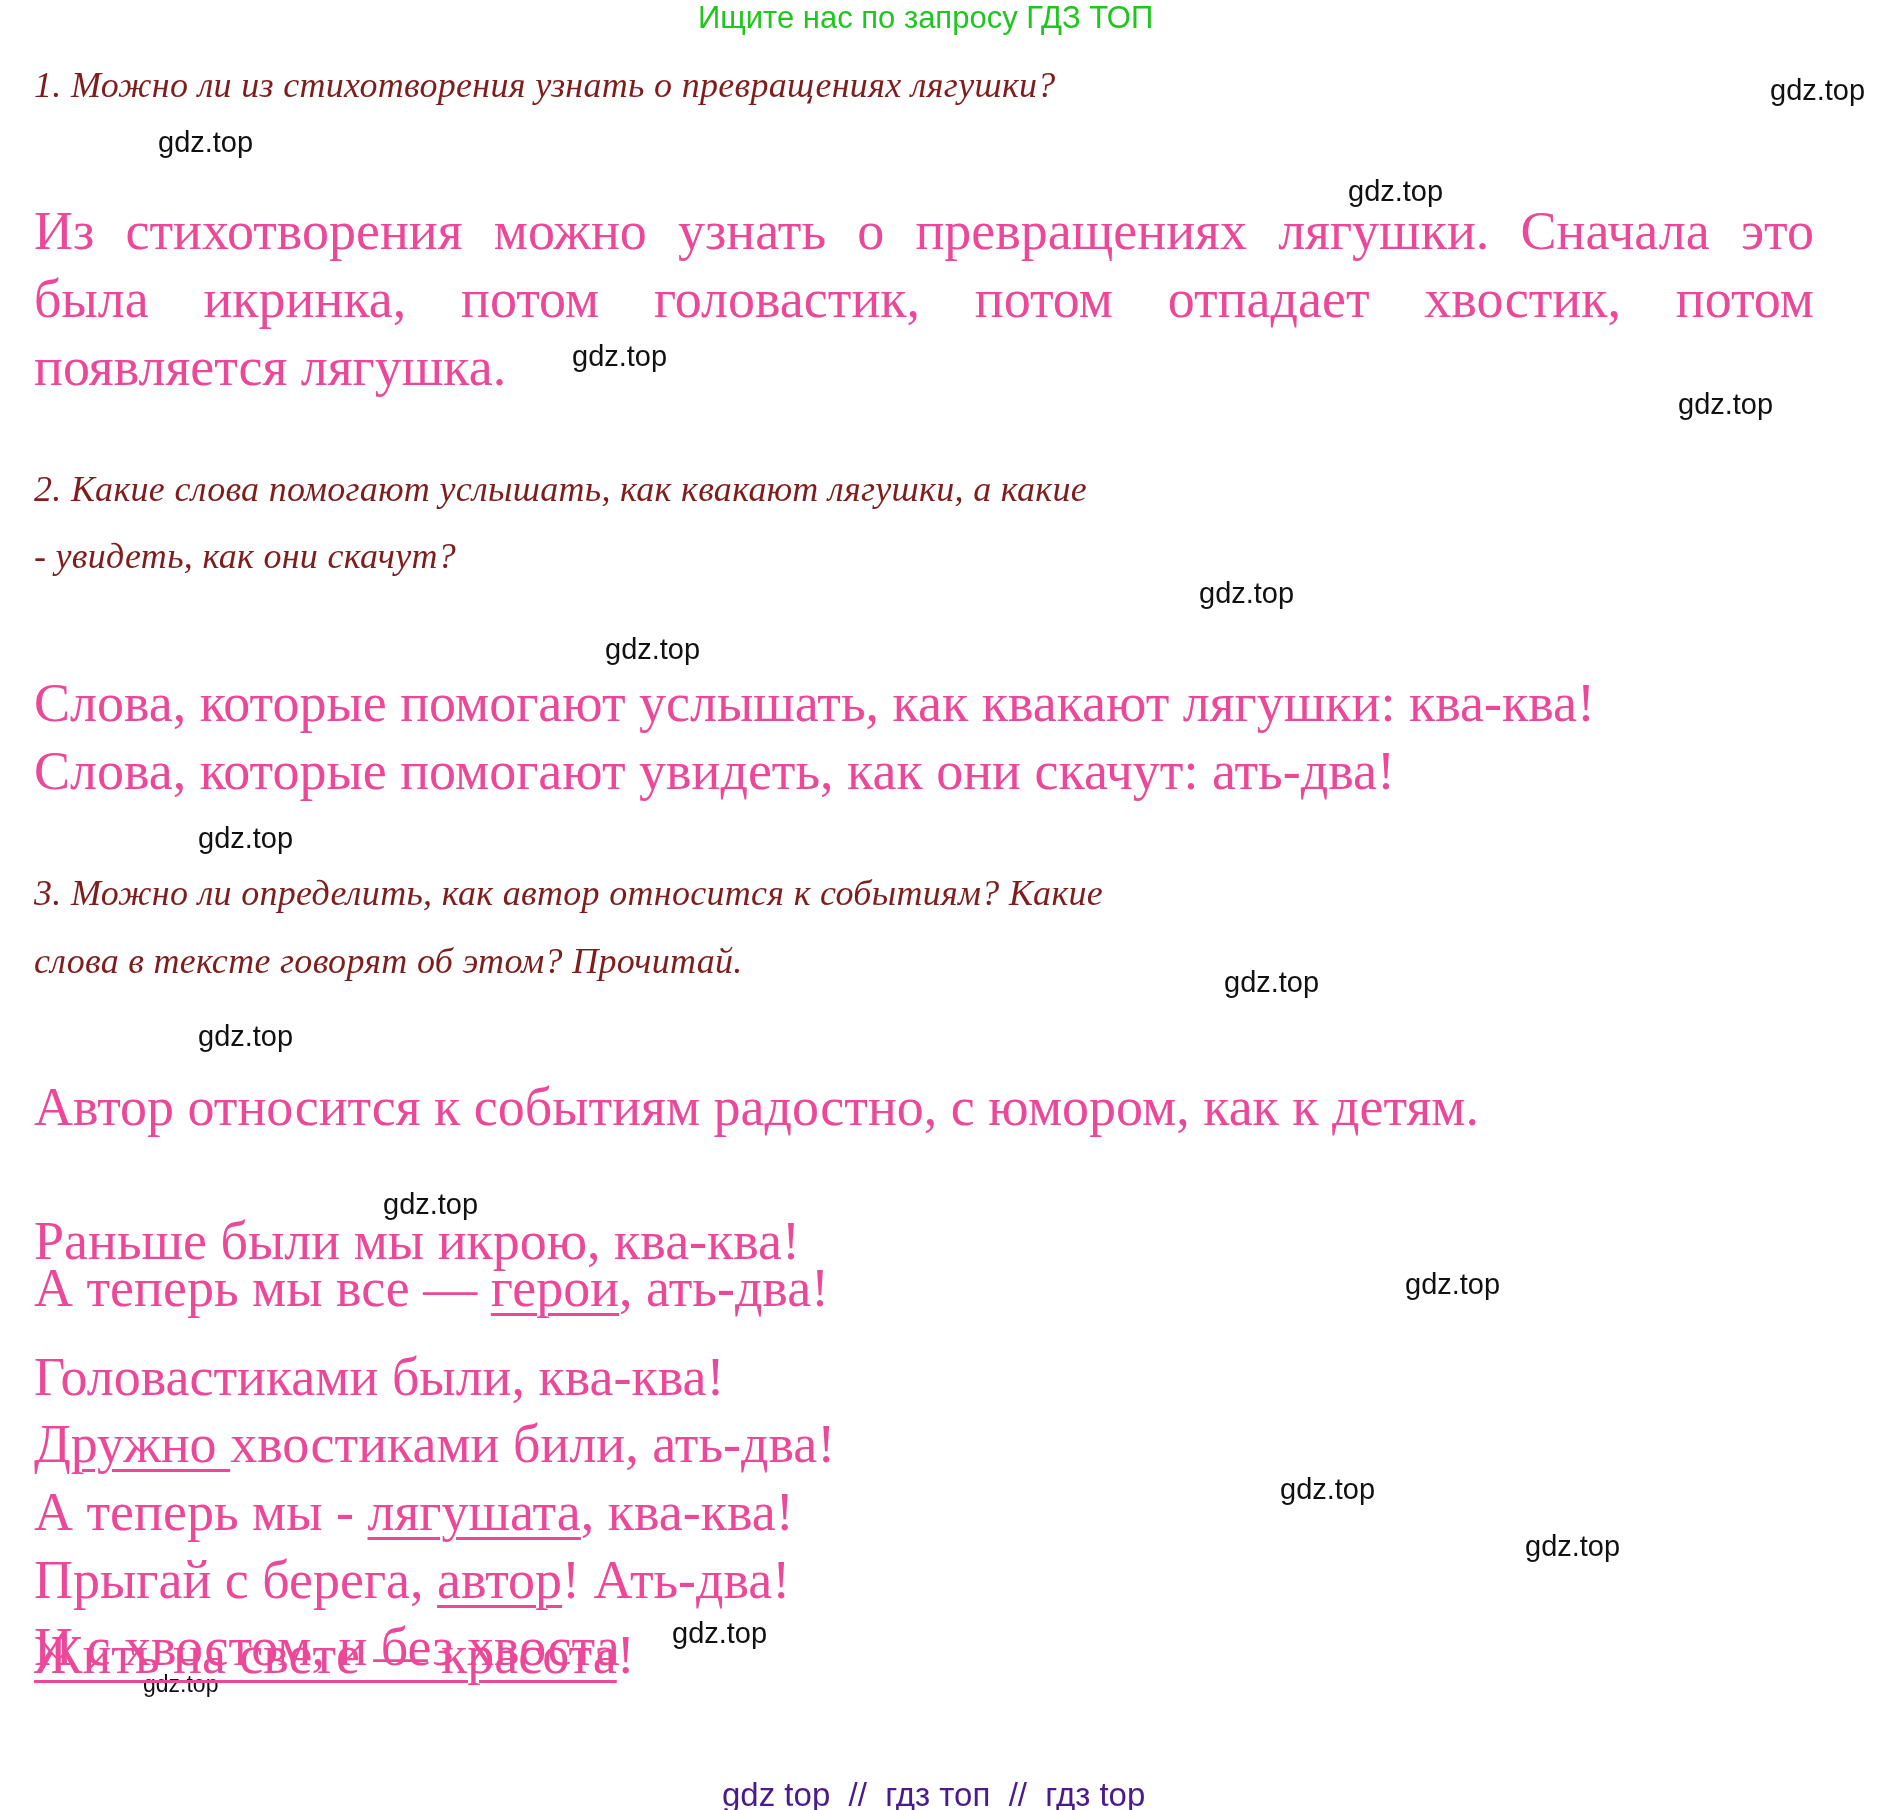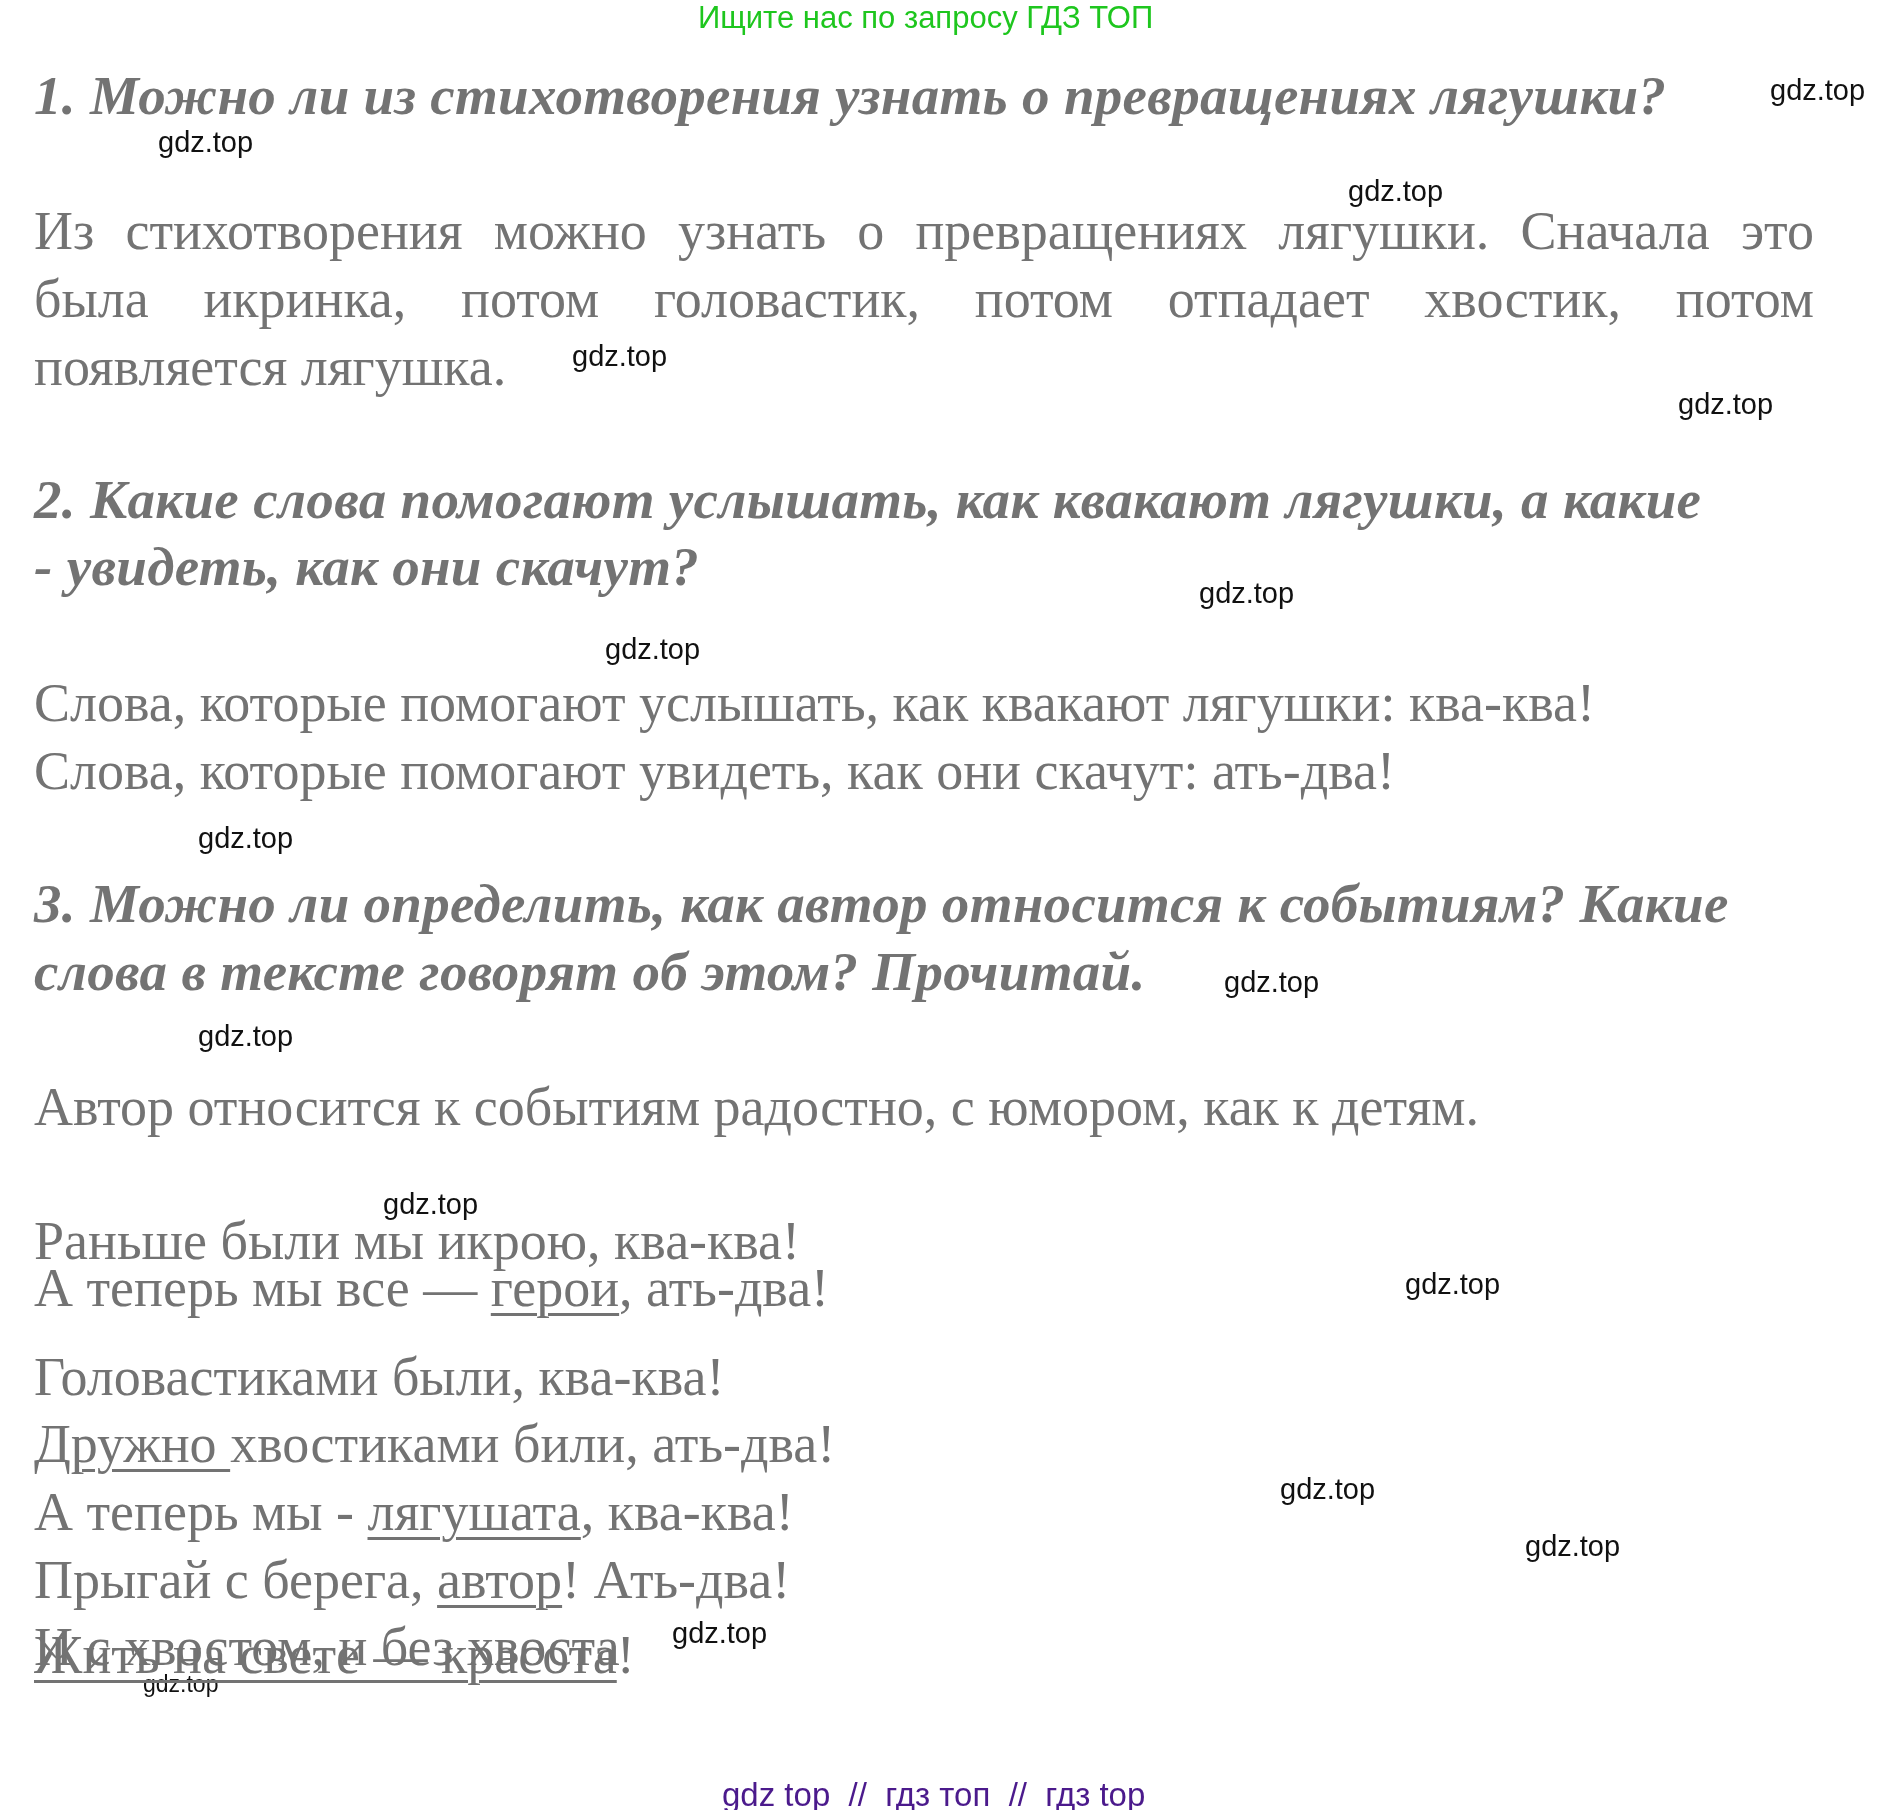--- a/index.html
+++ b/index.html
@@ -1,20 +1,20 @@
 <!DOCTYPE html>
 <html><head>
 <meta charset="utf-8">
 <style>
   html, body { margin:0; padding:0; background:#ffffff; }
   body { width:1880px; height:1810px; position:relative; overflow:hidden; }
   .abs { position:absolute; white-space:nowrap; }
   .banner { font-family:"Liberation Sans", sans-serif; font-size:31px; color:#1ec61e; }
-  .q { font-family:"Liberation Serif", serif; font-weight:bold; font-style:italic; font-size:55px; color:#737373; letter-spacing:0.3px; }
-  .a { font-family:"Liberation Serif", serif; font-size:54px; color:#737373; }
+  .q { font-family:"Liberation Serif", serif; font-weight:normal; font-style:italic; font-size:36px; color:#7f1d1d; letter-spacing:0.3px; }
+  .a { font-family:"Liberation Serif", serif; font-size:54px; color:#ec4899; }
   .wm { font-family:"Liberation Sans", sans-serif; font-size:29px; color:#111; }
   .wm-small { font-size:23px; }
   .u { text-decoration:underline; text-decoration-thickness:3px; text-underline-offset:7px; }
   .just { text-align:justify; text-align-last:justify; }
   .footer { font-family:"Liberation Sans", sans-serif; font-size:33px; color:#4b1a8c; }
 </style>
 </head>
 <body>
 
 <div class="abs banner" style="left:698px; top:0px;">Ищите нас по запросу ГДЗ ТОП</div>

